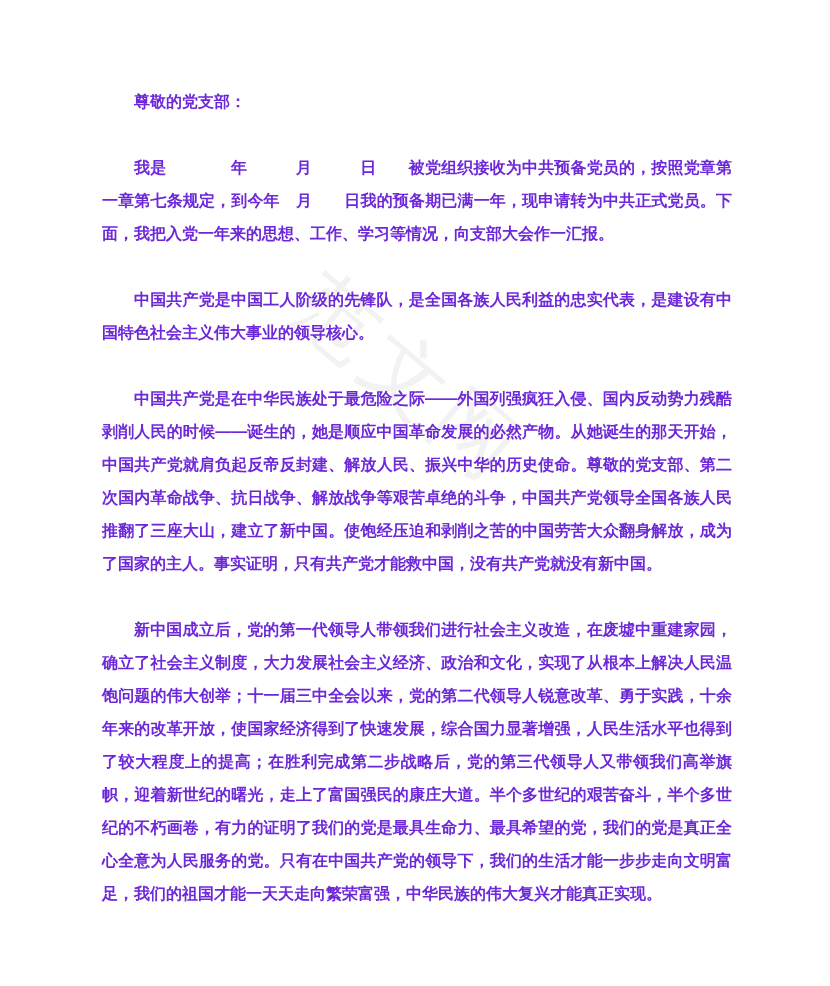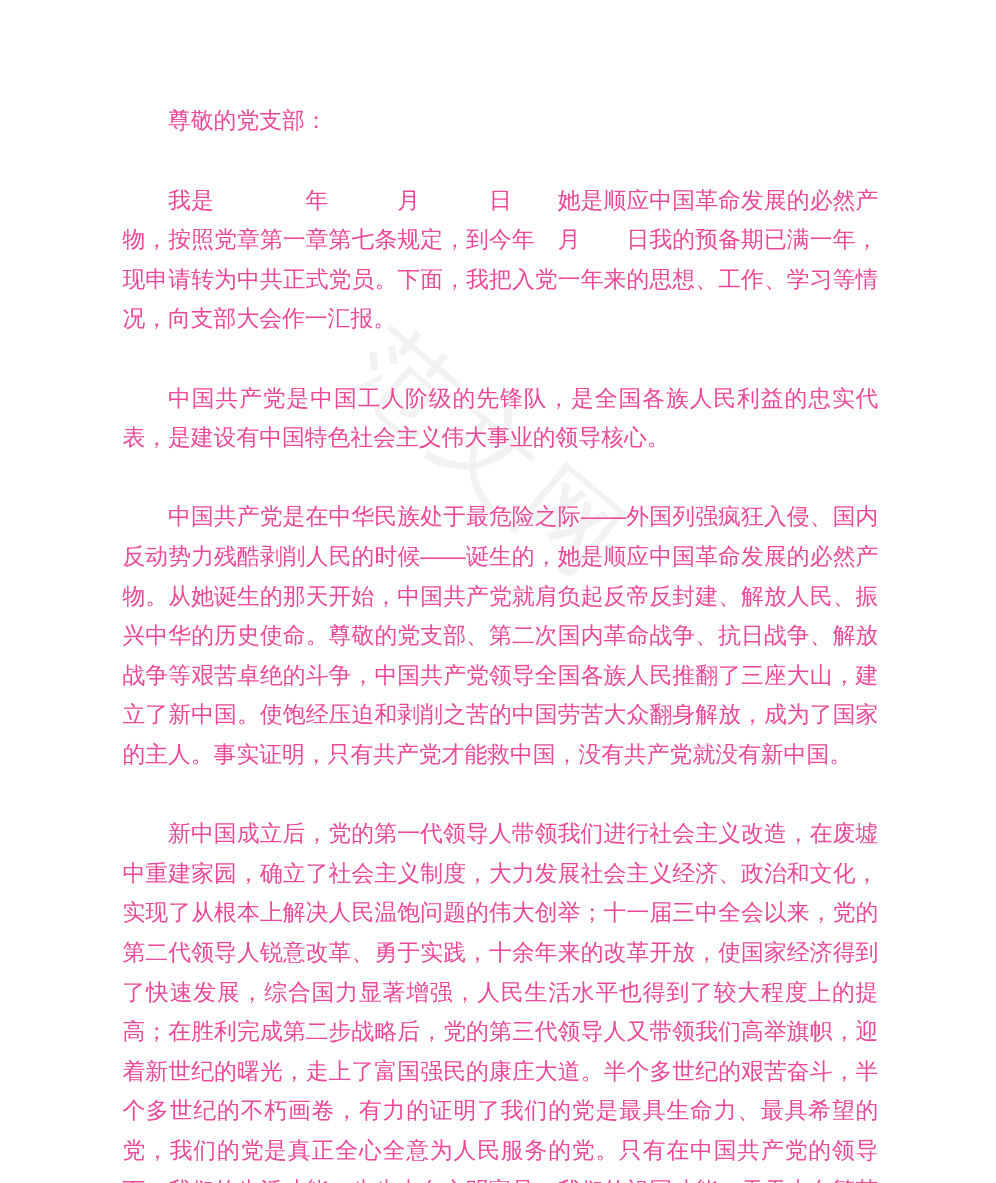--- a/index.html
+++ b/index.html
@@ -15,26 +15,27 @@
       overflow: hidden;
     }
     .page {
       position: absolute;
       left: 102px;
       top: 85px;
       width: 630px;
     }
     .para {
       margin: 0 0 33px 0;
-      font-size: 19px;
+      font-size: 16px;
       line-height: 33px;
-      color: #ec4899;
+      color: #6d28d9;
       text-align: justify;
       text-indent: 2em;
       word-break: break-all;
+      font-weight: bold;
     }
     .watermark {
       position: absolute;
       left: 340px;
       top: 250px;
       font-size: 82px;
       color: rgba(0, 0, 0, 0.05);
       transform: rotate(40deg);
       transform-origin: left top;
       letter-spacing: 8px;
@@ -45,17 +46,17 @@
     }
     .page { z-index: 1; }
   </style>
 </head>
 <body>
 
 <div class="watermark">范文网</div>
 
 <div class="page">
   <p class="para">尊敬的党支部：</p>
-  <p class="para">我是　　　　年　　　月　　　日　　她是顺应中国革命发展的必然产物，按照党章第一章第七条规定，到今年　月　　日我的预备期已满一年，现申请转为中共正式党员。下面，我把入党一年来的思想、工作、学习等情况，向支部大会作一汇报。</p>
+  <p class="para">我是　　　　年　　　月　　　日　　被党组织接收为中共预备党员的，按照党章第一章第七条规定，到今年　月　　日我的预备期已满一年，现申请转为中共正式党员。下面，我把入党一年来的思想、工作、学习等情况，向支部大会作一汇报。</p>
   <p class="para">中国共产党是中国工人阶级的先锋队，是全国各族人民利益的忠实代表，是建设有中国特色社会主义伟大事业的领导核心。</p>
   <p class="para">中国共产党是在中华民族处于最危险之际——外国列强疯狂入侵、国内反动势力残酷剥削人民的时候——诞生的，她是顺应中国革命发展的必然产物。从她诞生的那天开始，中国共产党就肩负起反帝反封建、解放人民、振兴中华的历史使命。尊敬的党支部、第二次国内革命战争、抗日战争、解放战争等艰苦卓绝的斗争，中国共产党领导全国各族人民推翻了三座大山，建立了新中国。使饱经压迫和剥削之苦的中国劳苦大众翻身解放，成为了国家的主人。事实证明，只有共产党才能救中国，没有共产党就没有新中国。</p>
   <p class="para">新中国成立后，党的第一代领导人带领我们进行社会主义改造，在废墟中重建家园，确立了社会主义制度，大力发展社会主义经济、政治和文化，实现了从根本上解决人民温饱问题的伟大创举；十一届三中全会以来，党的第二代领导人锐意改革、勇于实践，十余年来的改革开放，使国家经济得到了快速发展，综合国力显著增强，人民生活水平也得到了较大程度上的提高；在胜利完成第二步战略后，党的第三代领导人又带领我们高举旗帜，迎着新世纪的曙光，走上了富国强民的康庄大道。半个多世纪的艰苦奋斗，半个多世纪的不朽画卷，有力的证明了我们的党是最具生命力、最具希望的党，我们的党是真正全心全意为人民服务的党。只有在中国共产党的领导下，我们的生活才能一步步走向文明富足，我们的祖国才能一天天走向繁荣富强，中华民族的伟大复兴才能真正实现。</p>
 </div>
 
 </body></html>

